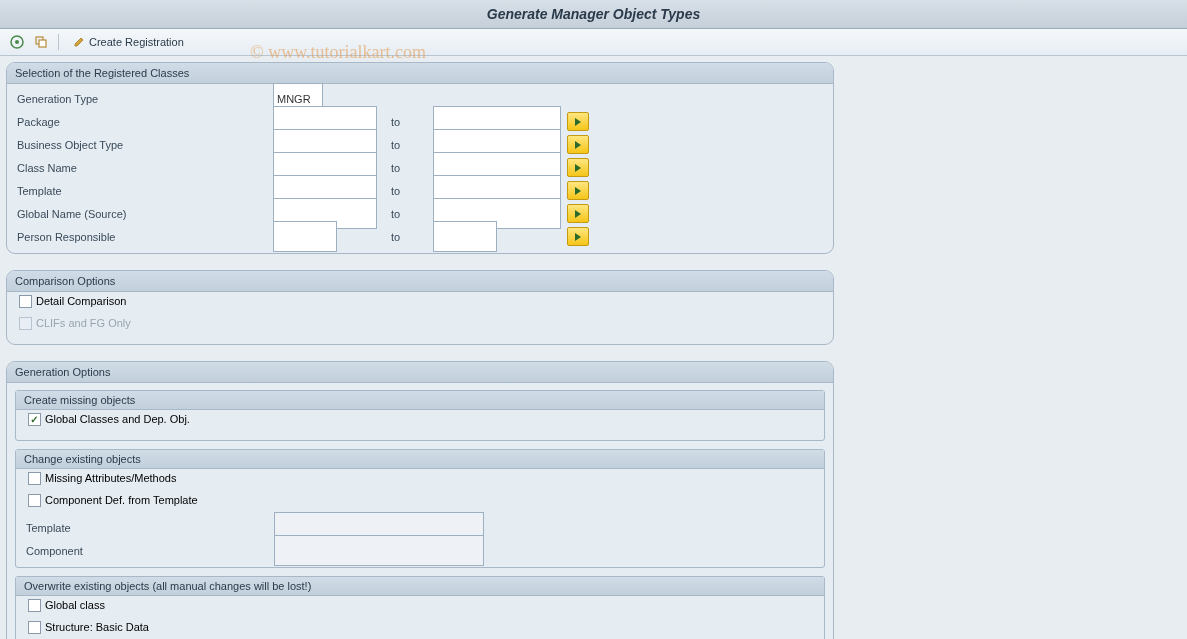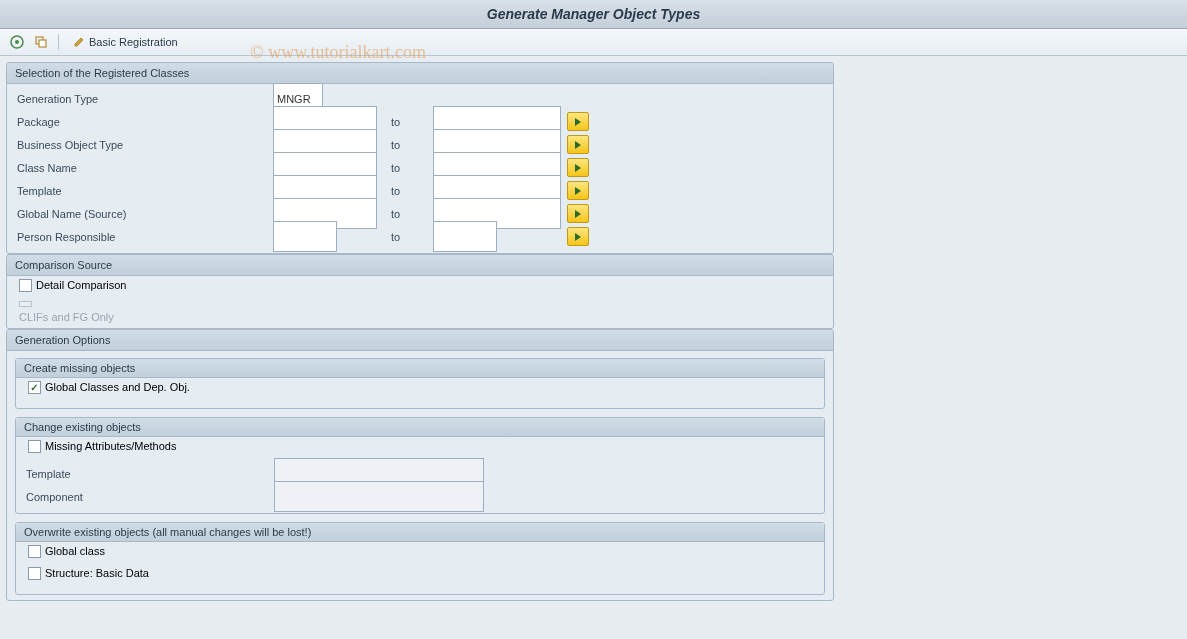--- a/index.html
+++ b/index.html
@@ -50,23 +50,23 @@
       width: 1px;
       height: 16px;
       background: #b8c5d0;
       margin: 0 2px;
     }
     .content {
       padding: 6px 6px 0 6px;
     }
     .group {
       border: 1px solid #a8b8c8;
-      border-radius: 3px;
+      border-radius: 9px;
       background: #e5ecf2;
-      margin-bottom: 0;
+      margin-bottom: 16px;
       overflow: hidden;
     }
     .group-header {
       background: linear-gradient(to bottom, #d0dce6, #c2d0dc);
       border-bottom: 1px solid #a8b8c8;
       padding: 4px 8px;
       color: #2a3a4a;
     }
     .group-body {
       padding: 3px 8px 5px 8px;
@@ -117,21 +117,21 @@
       border-top: 4px solid transparent;
       border-bottom: 4px solid transparent;
       border-left: 6px solid #2a6a2a;
     }
     .checkbox-row {
       display: flex;
       height: 22px;
       gap: 4px;
       padding-left: 4px;
     }
-    .checkbox-row.disabled { color: #9aa5b0; flex-direction: column; }
+    .checkbox-row.disabled { color: #9aa5b0; }
     .checkbox {
       width: 13px;
       height: 13px;
       border: 1px solid #8a9aab;
       background: #fff;
       display: inline-flex;
       align-items: center;
       justify-content: center;
       cursor: pointer;
     }
@@ -193,21 +193,21 @@
     <svg width="14" height="14" viewBox="0 0 14 14">
         <rect x="2" y="2" width="7" height="7" fill="none" stroke="#b88a3a" stroke-width="1.2"></rect>
         <rect x="5" y="5" width="7" height="7" fill="#fff" stroke="#b88a3a" stroke-width="1.2"></rect>
       </svg>
   </span>
   <span class="toolbar-sep"></span>
   <span class="toolbar-text-btn">
     <svg width="12" height="12" viewBox="0 0 12 12">
         <path d="M2 10 L2 8 L8 2 L10 4 L4 10 Z" fill="#d4a43a" stroke="#a07a20" stroke-width="0.8"></path>
       </svg>
-    <span>Basic Registration</span>
+    <span>Create Registration</span>
   </span>
 </div>
 
 <div class="watermark">© www.tutorialkart.com</div>
 
 <div class="content">
 
   <div class="group" style="width:828px;">
     <div class="group-header">Selection of the Registered Classes</div>
     <div class="group-body">
@@ -266,21 +266,21 @@
         <span class="to-label">to</span>
         <input class="form-input input-med" style="margin-right: 64px;" value="">
         <span class="multi-btn">
             <span class="arrow-right"></span>
           </span>
       </div>
     </div>
   </div>
 
   <div class="group" style="width:828px;">
-    <div class="group-header">Comparison Source</div>
+    <div class="group-header">Comparison Options</div>
     <div class="group-body">
       <div class="checkbox-row">
         <span class="checkbox"></span>
         <span>Detail Comparison</span>
       </div>
       <div class="checkbox-row disabled">
         <span class="checkbox disabled"></span>
         <span>CLIFs and FG Only</span>
       </div>
     </div>
@@ -300,20 +300,24 @@
         </div>
       </div>
 
       <div class="sub-group">
         <div class="sub-group-header">Change existing objects</div>
         <div class="sub-group-body">
           <div class="checkbox-row">
             <span class="checkbox"></span>
             <span>Missing Attributes/Methods</span>
           </div>
+          <div class="checkbox-row">
+            <span class="checkbox"></span>
+            <span>Component Def. from Template</span>
+          </div>
           <div class="form-row">
             <span class="form-label" style="width:250px;">Template</span>
             <input class="form-input input-xl readonly-input" value="" style="">
           </div>
           <div class="form-row">
             <span class="form-label" style="width:250px;">Component</span>
             <input class="form-input input-xl readonly-input" value="" style="">
           </div>
         </div>
       </div>

